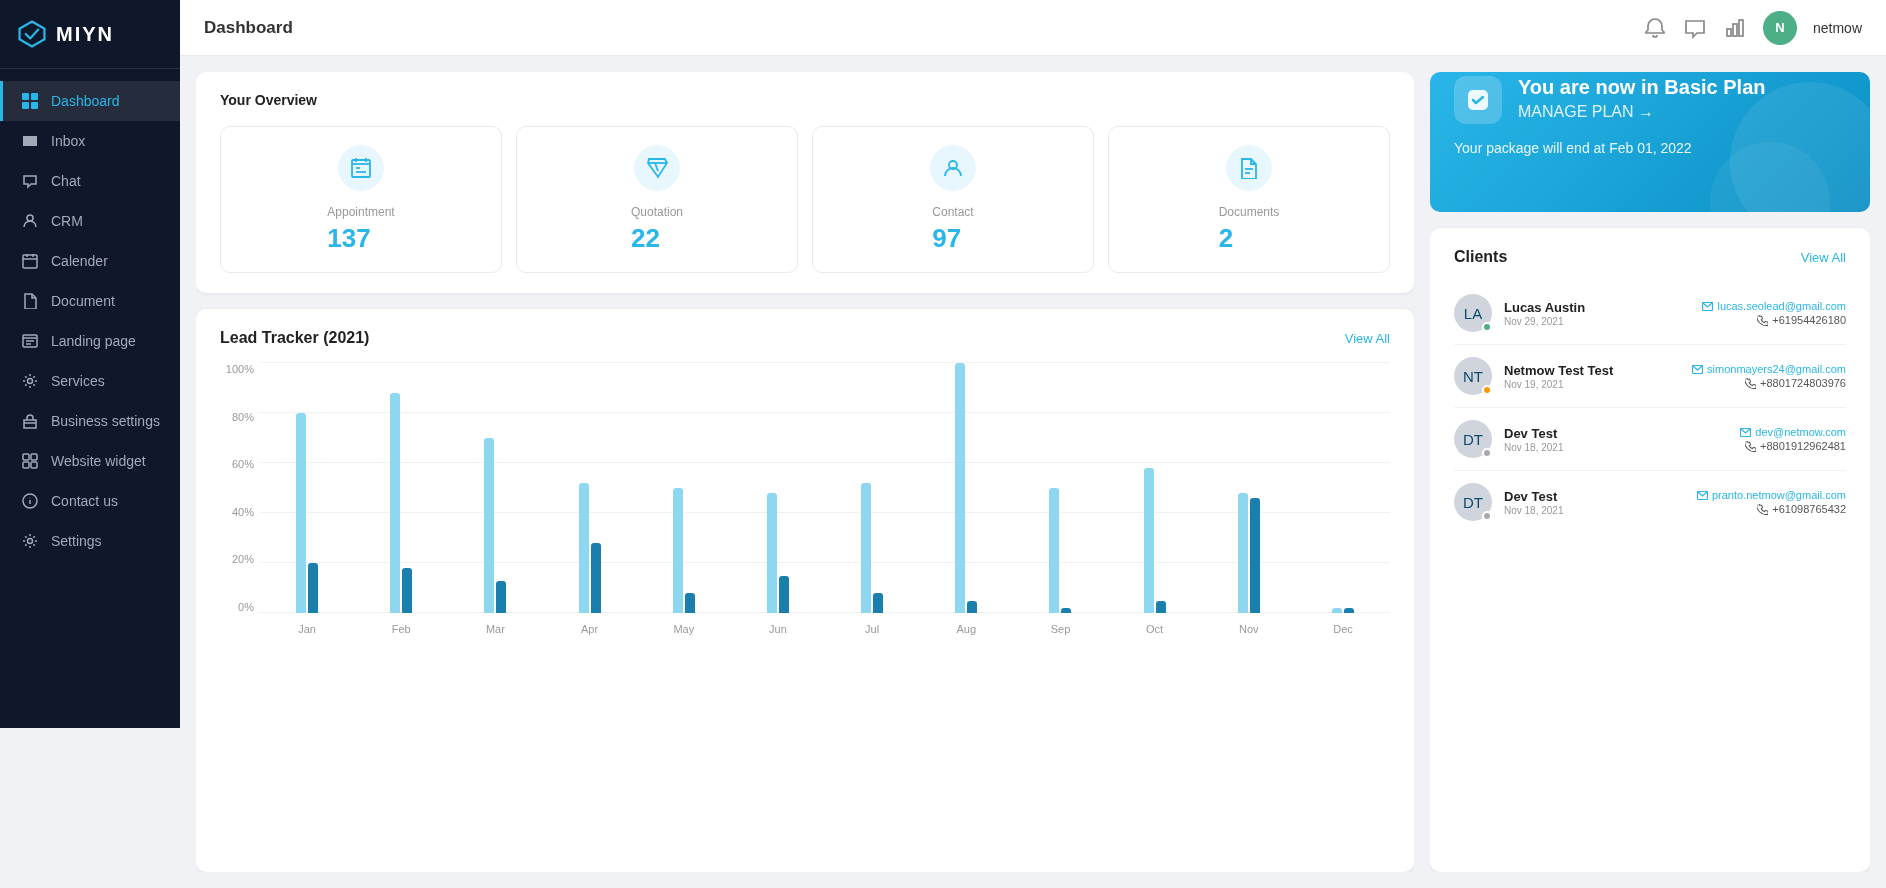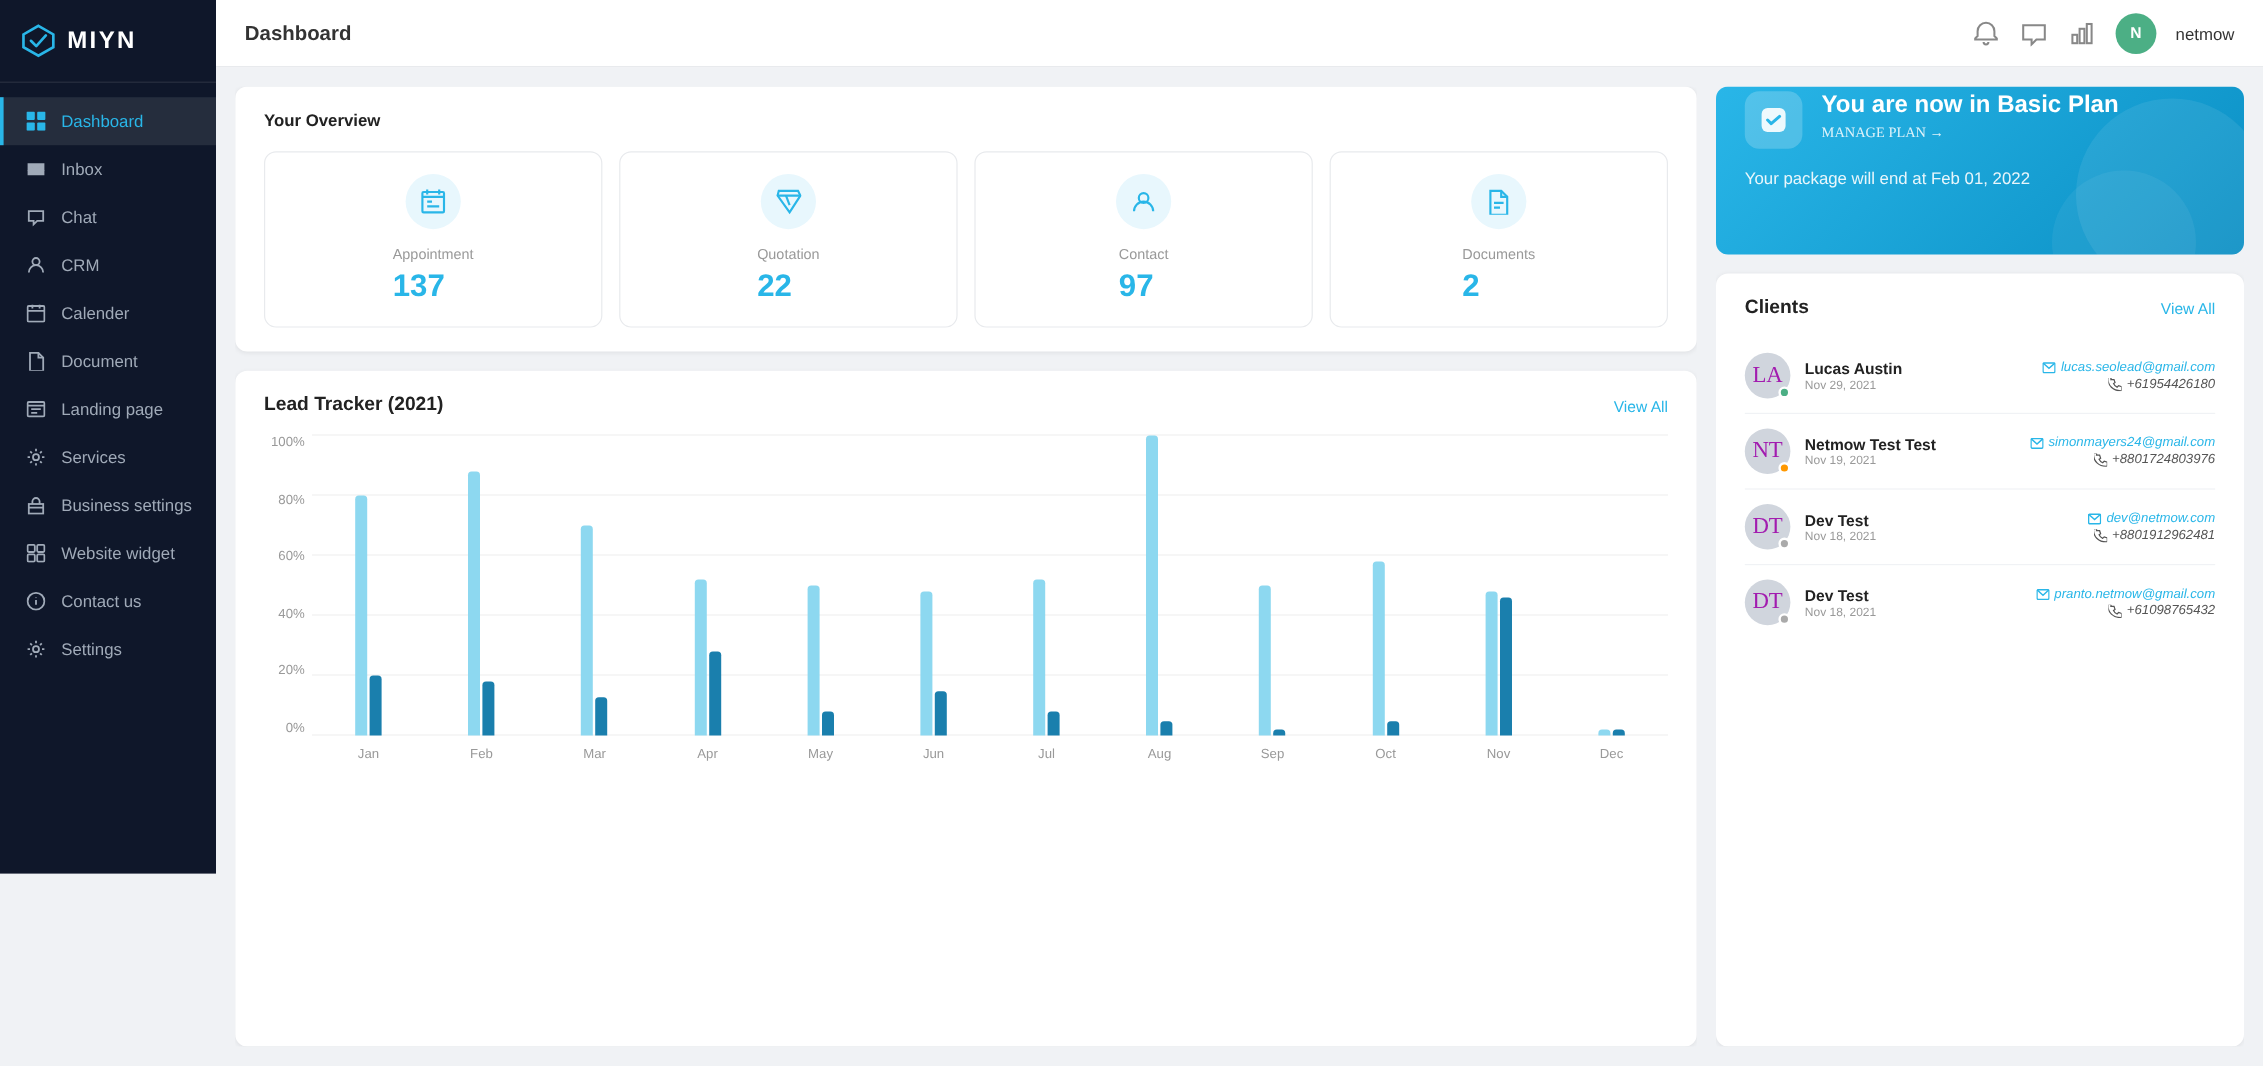--- a/index.html
+++ b/index.html
@@ -173,21 +173,21 @@
       width: 48px;
       height: 48px;
       background: rgba(255,255,255,0.2);
       border-radius: 12px;
       display: flex;
       align-items: center;
       justify-content: center;
       flex-shrink: 0;
     }
     .plan-title { font-size: 20px; font-weight: 700; margin-bottom: 4px; }
-    .plan-manage { font-size: 12px; opacity: 0.85; cursor: pointer; font-family: Liberation Serif, serif; }
+    .plan-manage { font-size: 16px; opacity: 0.85; cursor: pointer; }
     .plan-end { font-size: 14px; margin-top: 16px; opacity: 0.9; }
     .plan-decoration {
       position: absolute;
       right: -20px;
       bottom: -30px;
       width: 160px;
       height: 160px;
       border-radius: 50%;
       background: rgba(255,255,255,0.08);
     }
@@ -212,42 +212,41 @@
     }
     .client-item:last-child { border-bottom: none; }
     .client-avatar {
       width: 38px;
       height: 38px;
       border-radius: 50%;
       background: #d0d5dd;
       display: flex;
       align-items: center;
       justify-content: center;
-      font-size: 19px;
-      color: #a21caf;
+      font-size: 15px;
+      color: #0c4a6e;
       flex-shrink: 0;
       position: relative;
-      font-family: Liberation Serif, serif;
     }
     .client-status-dot {
       width: 10px;
       height: 10px;
       border-radius: 50%;
       border: 2px solid #fff;
       position: absolute;
       bottom: 0;
       right: 0;
     }
     .dot-online { background: #4caf85; }
     .dot-away { background: #ff9800; }
     .dot-offline { background: #aaa; }
     .client-info { flex: 1; min-width: 0; }
     .client-name { font-size: 13px; font-weight: 600; color: #222; }
     .client-date { font-size: 10px; color: #999; margin-top: 1px; }
-    .client-contact { text-align: right; font-style: italic; }
+    .client-contact { text-align: right; }
     .client-email { font-size: 11px; color: #29b6e8; display: flex; align-items: center; gap: 4px; justify-content: flex-end; }
     .client-phone { font-size: 11px; color: #555; display: flex; align-items: center; gap: 4px; justify-content: flex-end; margin-top: 2px; }
   </style>
 </head>
 <body>
 
 <div class="sidebar">
   <div class="sidebar-logo">
     <svg class="logo-icon" viewBox="0 0 36 36" fill="none">
       <polygon points="18,4 32,12 32,24 18,32 4,24 4,12" stroke="#29b6e8" stroke-width="2.5" fill="none"></polygon>

